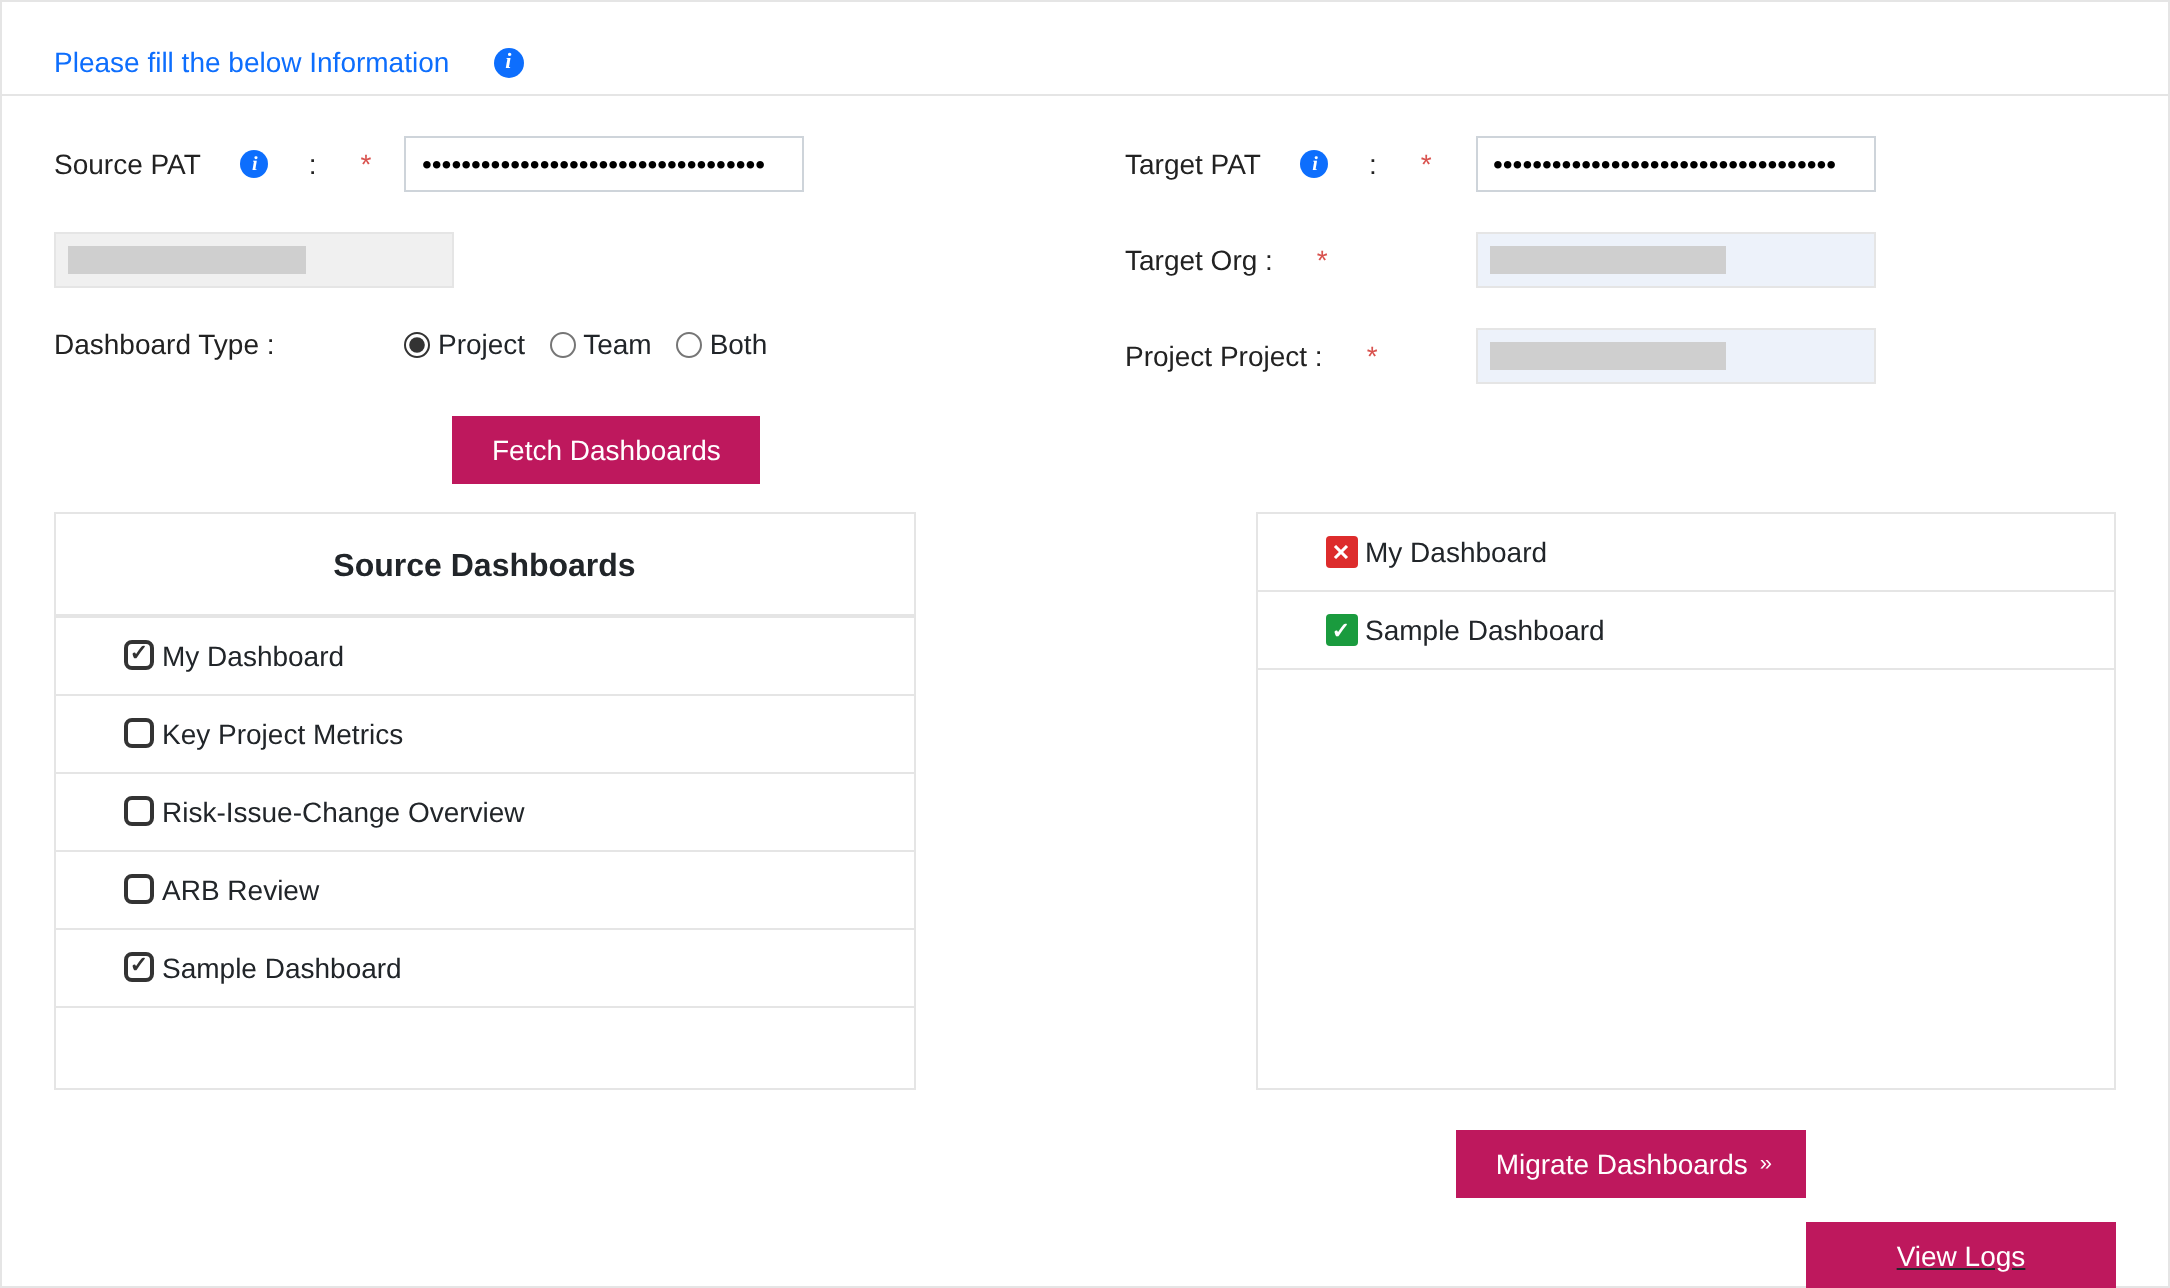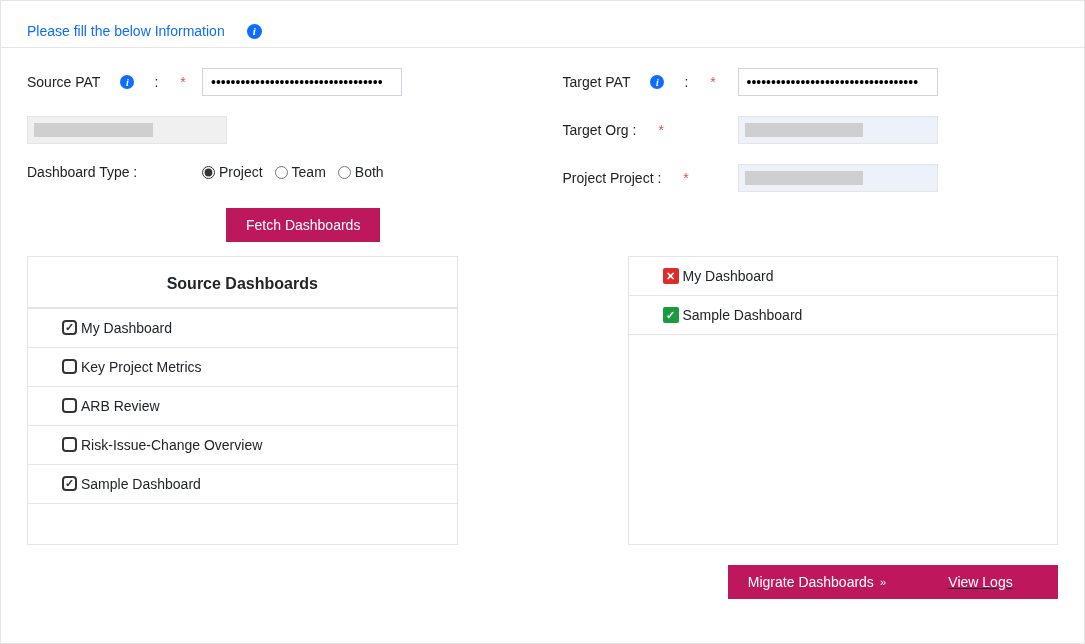--- a/index.html
+++ b/index.html
@@ -27,21 +27,21 @@
     .panel-body { min-height: 235px; }
     .dash-item { padding: 11px 34px; border-bottom: 1px solid #e5e5e5; display: flex; align-items: flex-start; gap: 4px; font-size: 14px; }
     .panel-body .dash-item:last-child { border-bottom: 1px solid #e5e5e5; }
     .cb, .cb-checked { width: 15px; height: 15px; border: 2px solid #333; border-radius: 4px; display: inline-flex; align-items: center; justify-content: center; }
     .cb-checked::after { content: "✓"; font-size: 11px; font-weight: bold; color: #333; line-height: 1; }
     .status-fail { width: 16px; height: 16px; background: #dd2c2c; color: #fff; display: inline-flex; align-items: center; justify-content: center; font-size: 11px; font-weight: bold; border-radius: 2px; }
     .status-ok { width: 16px; height: 16px; background: #1a9b3e; color: #fff; display: inline-flex; align-items: center; justify-content: center; font-size: 11px; font-weight: bold; border-radius: 2px; }
     .bottom-row { display: flex; justify-content: flex-end; padding: 20px 26px 0 26px; text-decoration: underline; }
     .bottom-row .left { margin-left: 224px; }
     .bottom-row .right { width: 155px; display:flex; }
-    .bottom-row .right .btn { flex:1; justify-content:center; }
+    .bottom-row .right .btn { flex:1; justify-content:center;margin-top:46px; }
     .chevrons { font-size: 11px; letter-spacing: -3px; }
     input[type=radio] { accent-color: #333; margin:0; }
   </style>
 </head>
 <body>
 
 <div class="outer">
 
   <div class="header-row">
     <span>Please fill the below Information</span>
@@ -134,25 +134,25 @@
           <div class="dash-item">
             <span class="cb-checked"></span>
             <span>My Dashboard</span>
           </div>
           <div class="dash-item">
             <span class="cb"></span>
             <span>Key Project Metrics</span>
           </div>
           <div class="dash-item">
             <span class="cb"></span>
-            <span>ARB Review</span>
+            <span>Risk-Issue-Change Overview</span>
           </div>
           <div class="dash-item">
             <span class="cb"></span>
-            <span>Risk-Issue-Change Overview</span>
+            <span>ARB Review</span>
           </div>
           <div class="dash-item">
             <span class="cb-checked"></span>
             <span>Sample Dashboard</span>
           </div>
         </div>
     </div>
     <div class="panel">
       <div class="panel-body" id="target-list">
           <div class="dash-item">

